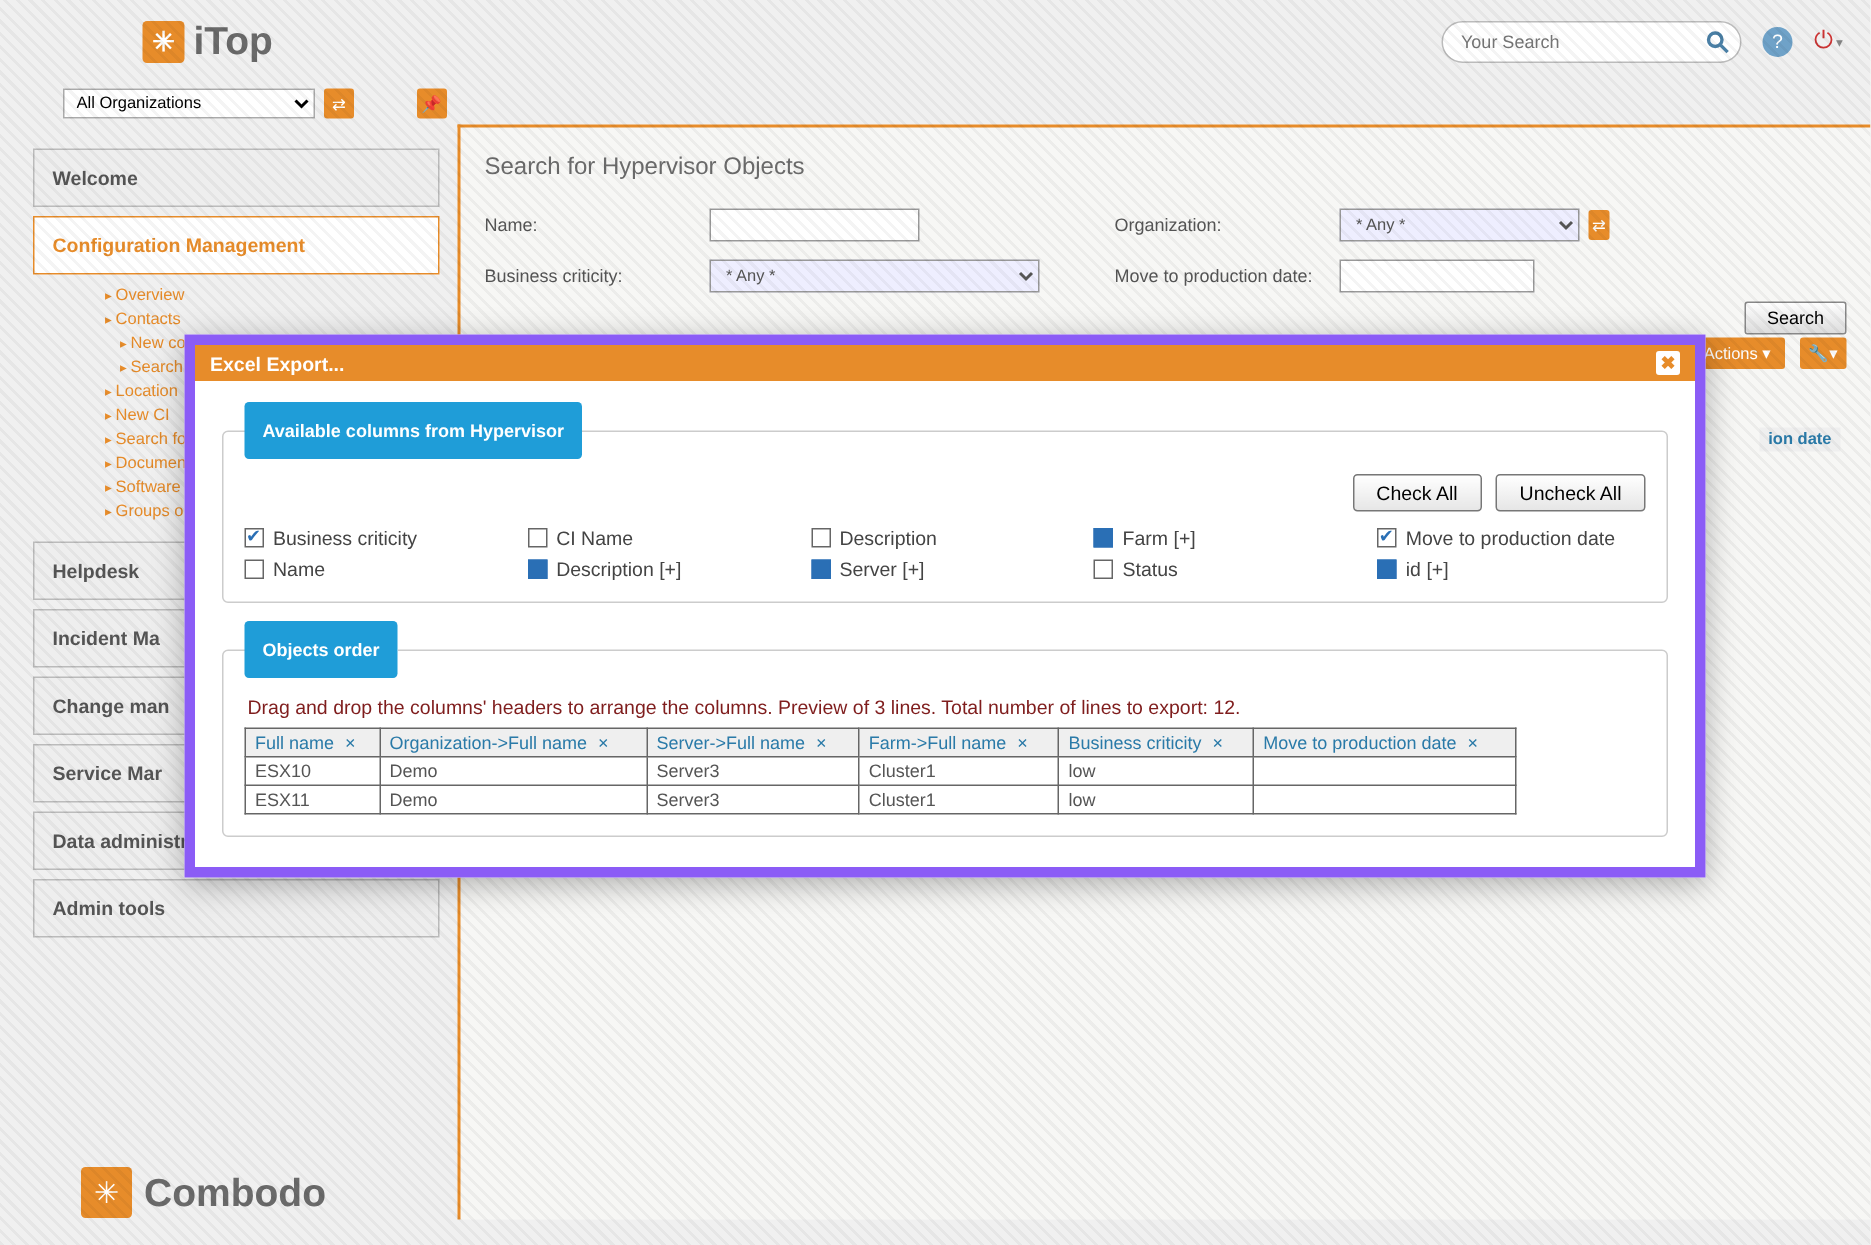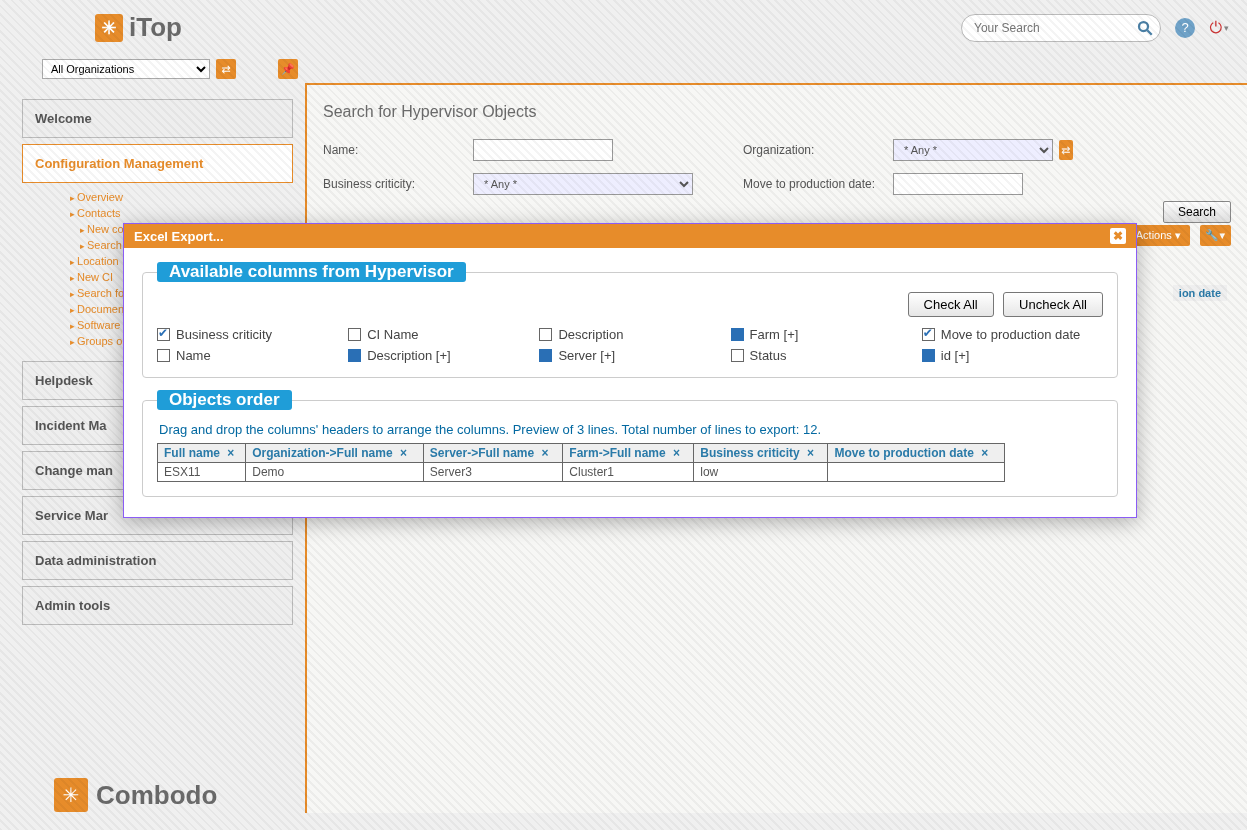--- a/index.html
+++ b/index.html
@@ -80,42 +80,42 @@
   .prod-col-hdr { position:absolute; right:20px; top:200px; background:#efefef; color:#2a7aa8; font-size:11px; font-weight:bold; padding:2px 6px;}
 
   
   .footer-logo { position:absolute; left:54px; bottom:18px; display:flex; align-items:center; gap:8px;}
   .footer-badge { width:34px;height:34px;background:#e78c2a;border-radius:3px;display:inline-flex;align-items:center;justify-content:center;color:#fff;font-size:20px;}
   .footer-text { font-size:26px;font-weight:bold;color:#6a6a6a;}
 
   
   .modal {
     position:absolute; left:123px; top:223px; width:1014px; background:#fff;
-    border:1px solid #8b5cf6; box-shadow:0 4px 20px rgba(0,0,0,.3); z-index:10;
+    border:7px solid #8b5cf6; box-shadow:0 4px 20px rgba(0,0,0,.3); z-index:10;
   }
   .modal-title {
     background:#e78c2a; color:#fff; font-weight:bold; padding:4px 10px; font-size:13px;
     display:flex; justify-content:space-between; align-items:center;
   }
   .modal-close { width:16px;height:16px;background:#fff;color:#e78c2a;display:inline-flex;align-items:center;justify-content:center;font-weight:bold;font-size:12px;border-radius:2px;}
   .modal-body { padding: 14px 18px 8px 18px; }
   fieldset.group { border:1px solid #ccc; border-radius:4px; margin:0 0 12px 0; padding:10px 14px 14px 14px;}
-  fieldset.group legend { background:#1f9dd8; color:#fff; padding:0 12px; border-radius:3px; font-size:17px; font-weight:bold;}
+  fieldset.group legend { background:#1f9dd8; color:#fff; padding:12px 12px; border-radius:3px; font-size:12px; font-weight:bold;}
   .check-btns { text-align:right; margin-bottom:10px;}
   .chk-btn { border:1px solid #777; background:linear-gradient(#fff,#e6e6e6); padding:4px 15px; border-radius:3px; font-size:13px; margin-left:6px;}
   .cols-grid { display:grid; grid-template-columns: repeat(5,1fr); row-gap:6px; column-gap:10px; font-size:13px; color:#444;}
   .cols-grid label { display:flex; align-items:center; gap:6px;}
   .cb { width:13px;height:13px;border:1px solid #666;display:inline-block;background:#fff;position:relative;}
   .cb.checked::after { content:"✔"; position:absolute; top:-3px; left:0; font-size:12px; color:#2a6fb5;}
   .cb.filled { background:#2a6fb5; border-color:#2a6fb5;}
   .cb.filled::after { content:""; }
 
-  .order-hint { font-size:13px; color:#0369a1; margin:2px 0 6px 2px;}
+  .order-hint { font-size:13px; color:#7f1d1d; margin:2px 0 6px 2px;}
   table.preview { border-collapse:collapse; width:848px; font-size:12px;}
-  table.preview th { border:1px solid #666; background:#efefef; color:#2a7aa8; font-weight:bold; padding:2px 6px; text-align:left;}
+  table.preview th { border:1px solid #666; background:#efefef; color:#2a7aa8; font-weight:normal; padding:2px 6px; text-align:left;}
   table.preview th .x { color:#2a7aa8; margin-left:4px; cursor:pointer;}
   table.preview td { border:1px solid #666; padding:2px 6px; color:#555;}
   .modal-footer { text-align:right; padding:10px 18px 16px 18px;}
   .export-btn { border:1px solid #aaa; background:linear-gradient(#fff,#eee); padding:6px 16px; border-radius:3px; font-size:13px;}
 </style>
 </head>
 <body>
 
 <div class="topbar">
   <div class="logo">
@@ -274,20 +274,28 @@
               <th>Full name <span class="x">×</span></th>
               <th>Organization-&gt;Full name <span class="x">×</span></th>
               <th>Server-&gt;Full name <span class="x">×</span></th>
               <th>Farm-&gt;Full name <span class="x">×</span></th>
               <th>Business criticity <span class="x">×</span></th>
               <th>Move to production date <span class="x">×</span></th>
             </tr>
           </thead>
         <tbody id="preview-body">
             <tr>
+              <td>ESX10</td>
+              <td>Demo</td>
+              <td>Server3</td>
+              <td>Cluster1</td>
+              <td>low</td>
+              <td></td>
+            </tr>
+            <tr>
               <td>ESX11</td>
               <td>Demo</td>
               <td>Server3</td>
               <td>Cluster1</td>
               <td>low</td>
               <td></td>
             </tr>
           </tbody>
       </table>
     </fieldset>

